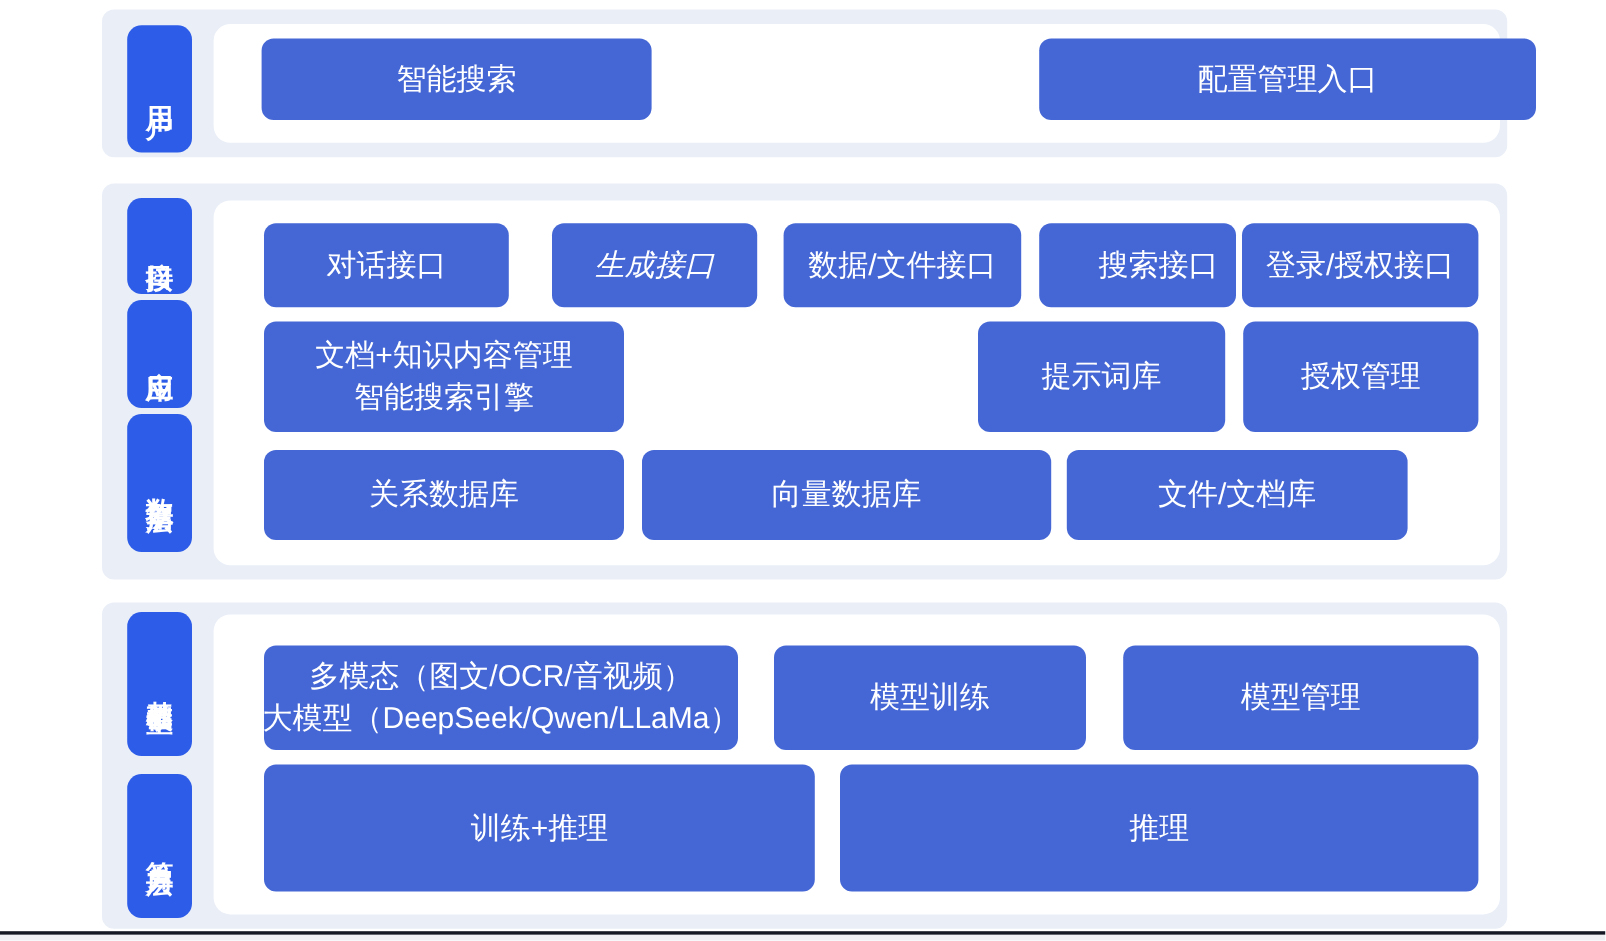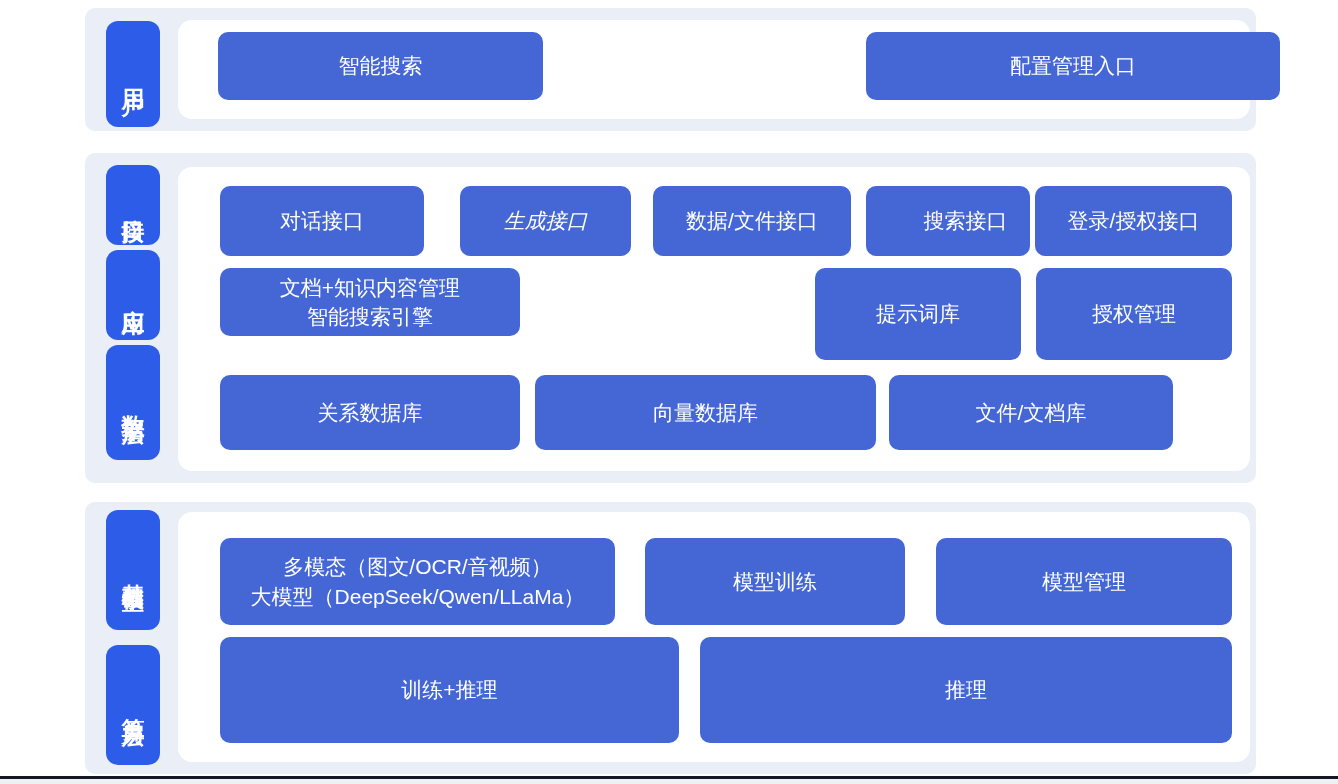--- a/index.html
+++ b/index.html
@@ -56,21 +56,21 @@
   .pill.tight span { letter-spacing: 2px; font-size: 22px; }
   .btn {
     position: absolute;
     background: var(--button-blue);
     border-radius: 10px;
     display: flex;
     flex-direction: column;
     align-items: center;
     justify-content: center;
     color: var(--text-white);
-    font-size: 21px;
+    font-size: 25px;
     line-height: 1.4;
     text-align: center;
   }
   .btn span { display: block; white-space: nowrap; }
   .footer-line {
     position: absolute;
     left: 0; width: 1338px;
     top: 776px; height: 3px;
     background: var(--footer-line);
   }
@@ -119,21 +119,21 @@
   <div class="btn" style="left:653px;top:186px;width:198px;height:70px;">
     <span>数据/文件接口</span>
   </div>
   <div class="btn" style="left:866px;top:186px;width:164px;height:70px;padding-left:35px;">
     <span>搜索接口</span>
   </div>
   <div class="btn" style="left:1035px;top:186px;width:197px;height:70px;">
     <span>登录/授权接口</span>
   </div>
 
-  <div class="btn" style="left:220px;top:268px;width:300px;height:68px;">
+  <div class="btn" style="left:220px;top:268px;width:300px;height:92px;">
     <span>文档+知识内容管理</span>
     <span>智能搜索引擎</span>
   </div>
   <div class="btn" style="left:1036px;top:268px;width:196px;height:92px;">
     <span>授权管理</span>
   </div>
   <div class="btn" style="left:815px;top:268px;width:206px;height:92px;">
     <span>提示词库</span>
   </div>
 

